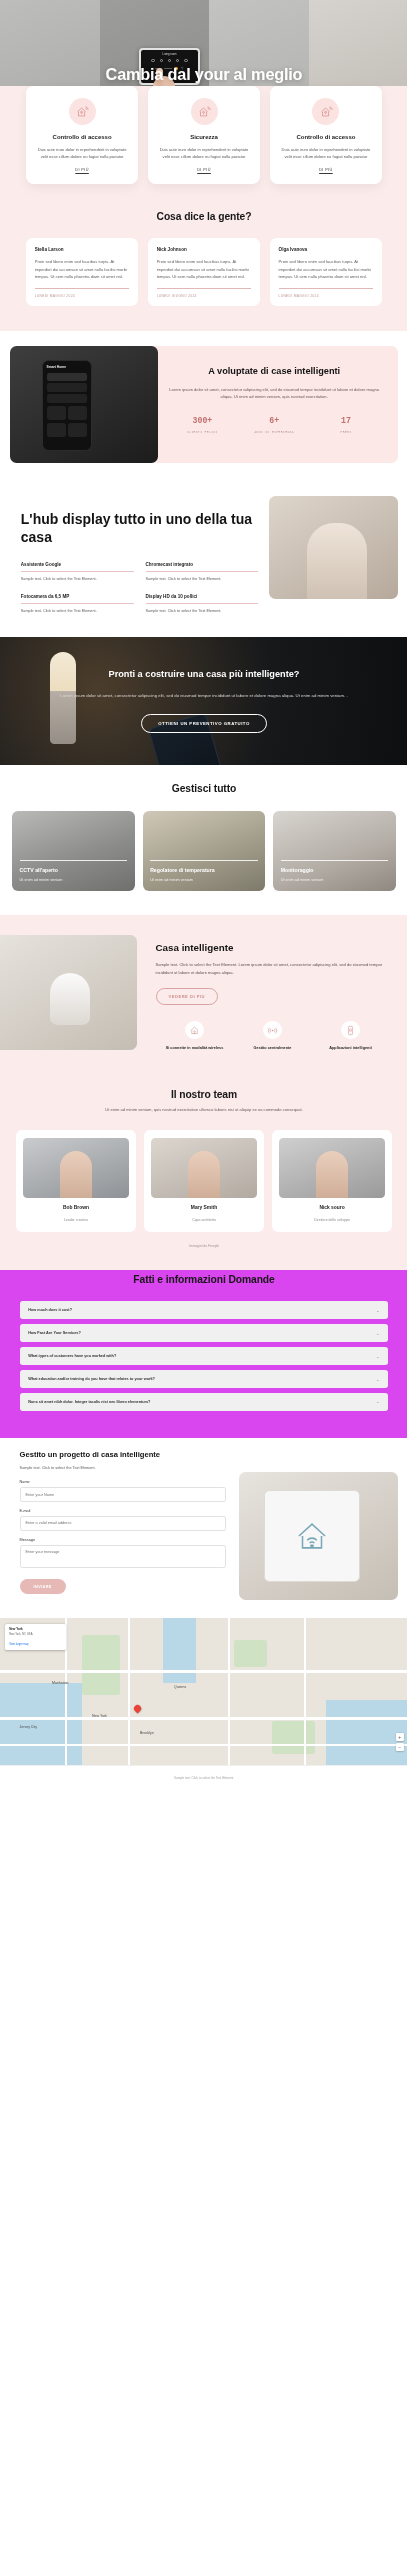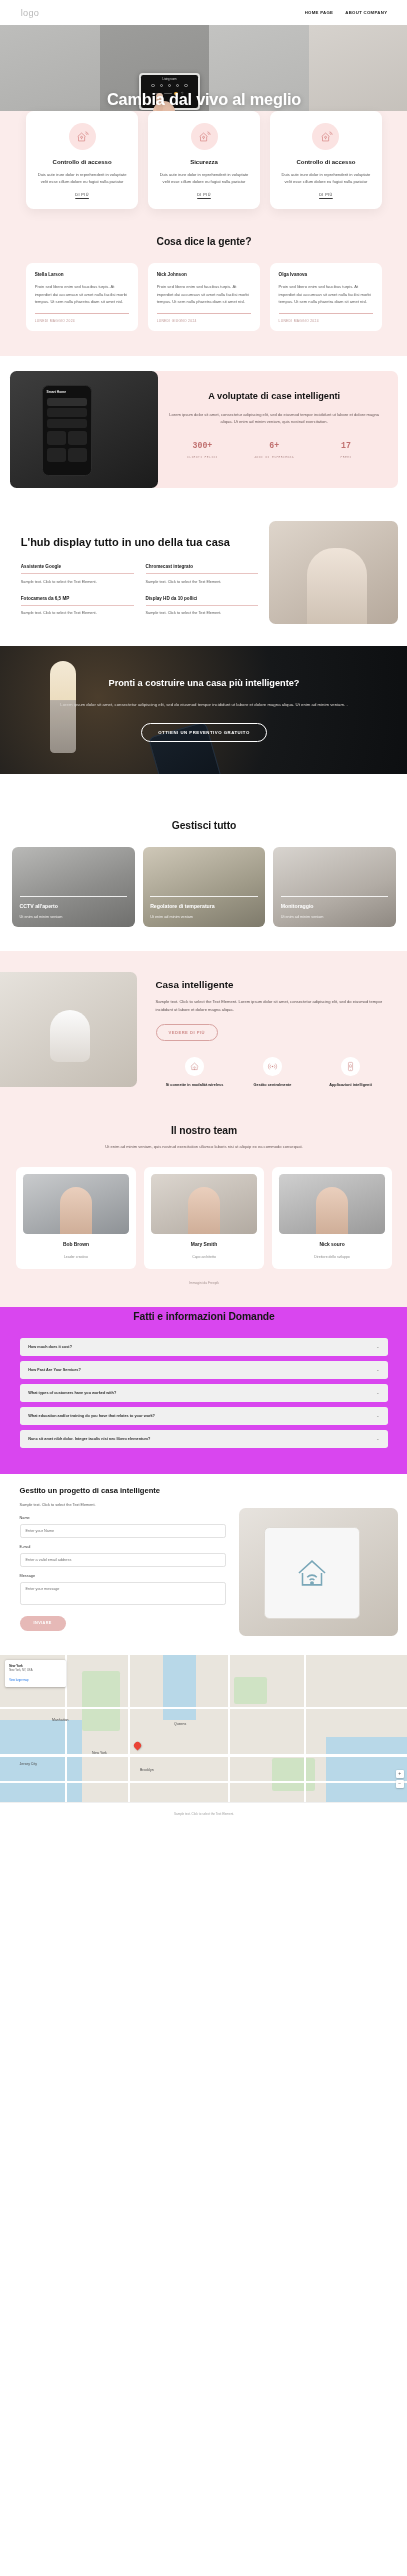--- a/index.html
+++ b/index.html
@@ -126,21 +126,21 @@
   .about-card h2 { font-size: 9.2px; font-weight: bold; line-height: 1.25; color: #141414; margin-bottom: 8.7px; }
   .about-card p { font-size: 4.1px; line-height: 1.85; color: #6a5a59; }
   .stats { display: flex; margin-top: 15px; }
   .stat { flex: 1; font-family: Liberation Mono, monospace; }
   .stat .num { font-size: 8.2px; color: #c0706f; font-weight: bold; margin-bottom: 4.9px; }
   .stat .lbl { font-size: 3px; letter-spacing: 0.4px; color: #bb9897; line-height: 1.7; }
 
   
   .hub { background: #fff; padding: 14px 9.8px 22px; display: flex; gap: 11px; }
   .hub-left { flex: 1; padding-left: 11px; padding-top: 14px; }
-  .hub-left h2 { font-size: 11px; font-weight: bold; line-height: 1.35; color: #141414; margin-bottom: 15px; }
+  .hub-left h2 { font-size: 14px; font-weight: bold; line-height: 1.35; color: #141414; margin-bottom: 15px; }
   .hub-grid { display: flex; flex-wrap: wrap; gap: 11px 12px; }
   .hub-item { width: calc(50% - 6px); }
   .hub-item h5 { font-size: 4.6px; font-weight: bold; color: #1b1b1b; margin-bottom: 3.8px; }
   .hub-rule { height: 0.5px; background: #e8c4c2; margin-bottom: 4.9px; }
   .hub-item p { font-size: 3.8px; line-height: 1.75; color: #5d5d5d; }
   .hub-img {
     width: 129px; height: 103px; border-radius: 6.5px; flex-shrink: 0;
     background: linear-gradient(150deg,#ded5cb,#b6a99c); position: relative; overflow: hidden;
   }
   .hub-person {
@@ -168,21 +168,21 @@
   .cta h2 { color: #fff; font-size: 9.2px; font-weight: bold; margin-bottom: 12px; position: relative; z-index: 3; }
   .cta p { color: #ddd8d4; font-size: 4.3px; line-height: 2.1; position: relative; z-index: 3; }
   .cta-btn {
     margin-top: 14px; border: 0.5px solid #fff; border-radius: 16.3px;
     padding: 6px 16.3px; color: #fff; font-size: 4.3px; font-weight: bold;
     letter-spacing: 0.5px; background: transparent; position: relative; z-index: 3;
     cursor: pointer; font-family: inherit;
   }
 
   
-  .manage { background: #fff; padding: 18.5px 0 24px; margin-top: 28px; }
+  .manage { background: #fff; padding: 18.5px 0 24px; }
   .manage-cards { display: flex; gap: 7.6px; padding: 0 12px; }
   .mcard {
     flex: 1; height: 80px; border-radius: 6px; position: relative;
     overflow: hidden; display: flex; flex-direction: column; justify-content: flex-end;
     padding: 0 7.6px 8.7px;
   }
   .mcard.m1 { background: linear-gradient(160deg,#b9b9b7 0%,#8d8d8b 55%,#6f6f6d 100%); }
   .mcard.m2 { background: linear-gradient(160deg,#cfc8b8 0%,#9f9a88 60%,#7e7a6b 100%); }
   .mcard.m3 { background: linear-gradient(160deg,#d8d4cf 0%,#b2aca5 60%,#8e8881 100%); }
   .mcard .mrule { height: 0.5px; background: rgba(255,255,255,.85); margin-bottom: 6.5px; }
@@ -303,27 +303,20 @@
     background: #fff; height: 24px; display: flex; align-items: center;
     justify-content: center; font-size: 3px; color: #a3a3a3;
     border-top: 0.5px solid #f0f0f0;
   }
 </style>
 </head>
 <body>
 
 <div class="page">
 
-  <div class="header">
-    <div class="logo">logo</div>
-    <div class="nav">
-      <a href="#">HOME PAGE</a>
-      <a href="#">ABOUT COMPANY</a>
-    </div>
-  </div>
 
   <div class="hero">
     <div class="hero-bg">
       <div class="hb hb1"></div>
         <div class="hb hb2"></div>
         <div class="hb hb3"></div>
         <div class="hb hb4"></div>
     </div>
     <div class="panel">
       <div class="panel-screen">
@@ -340,21 +333,21 @@
             <div class="pb"></div>
           <div class="pdot"></div>
           <svg width="4.3" height="4.3" viewBox="0 0 24 24">
               <path d="M12 20l3-4h-6z" fill="#bbb"></path>
               <path d="M5 10a10 10 0 0114 0" stroke="#bbb" stroke-width="2" fill="none"></path>
             </svg>
         </div>
       </div>
     </div>
     <div class="finger"></div>
-    <div class="hero-title">Cambia dal vivo al meglio</div>
+    <div class="hero-title">Cambia dal your al meglio</div>
   </div>
 
   <div class="features-wrap">
     <div class="features">
 
       <div class="fcard">
         <div class="fcard-icon">
           <svg width="14" height="14" viewBox="0 0 32 32" fill="none" stroke="#d4807e" stroke-width="1.5">
             <path d="M6 15L15 7l9 8"></path>
               <path d="M8 15v10h14V15"></path>

